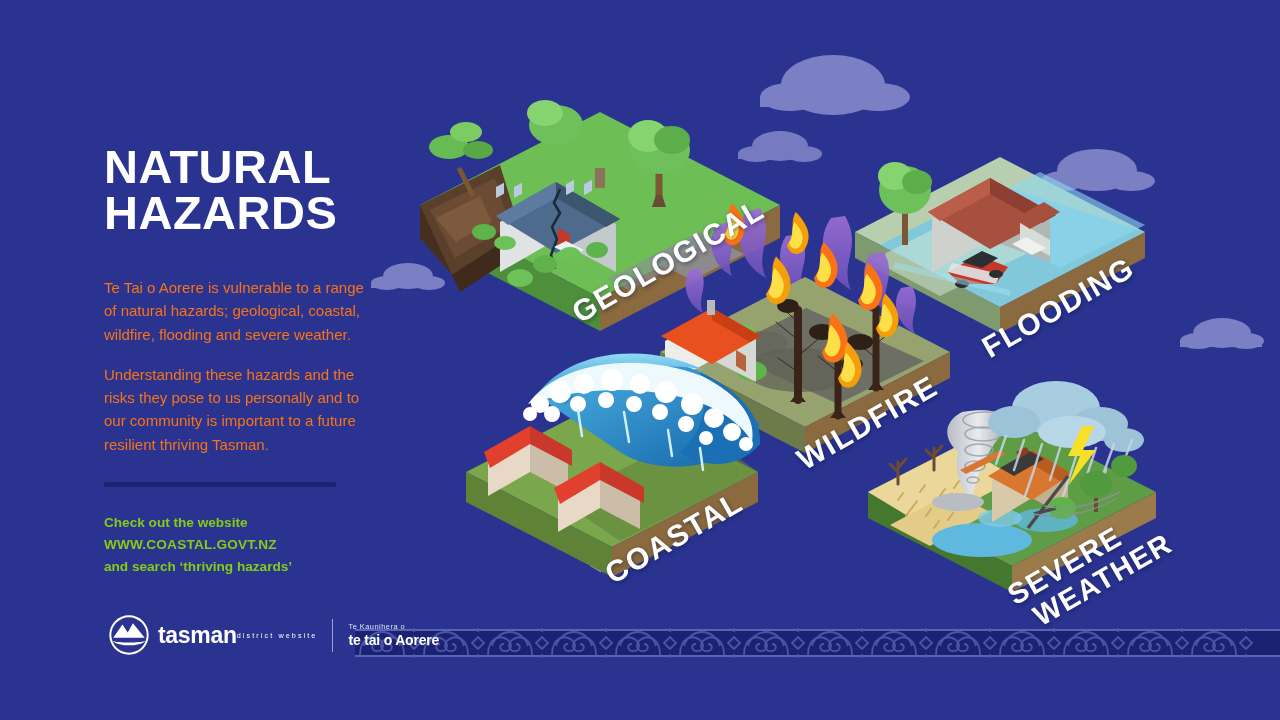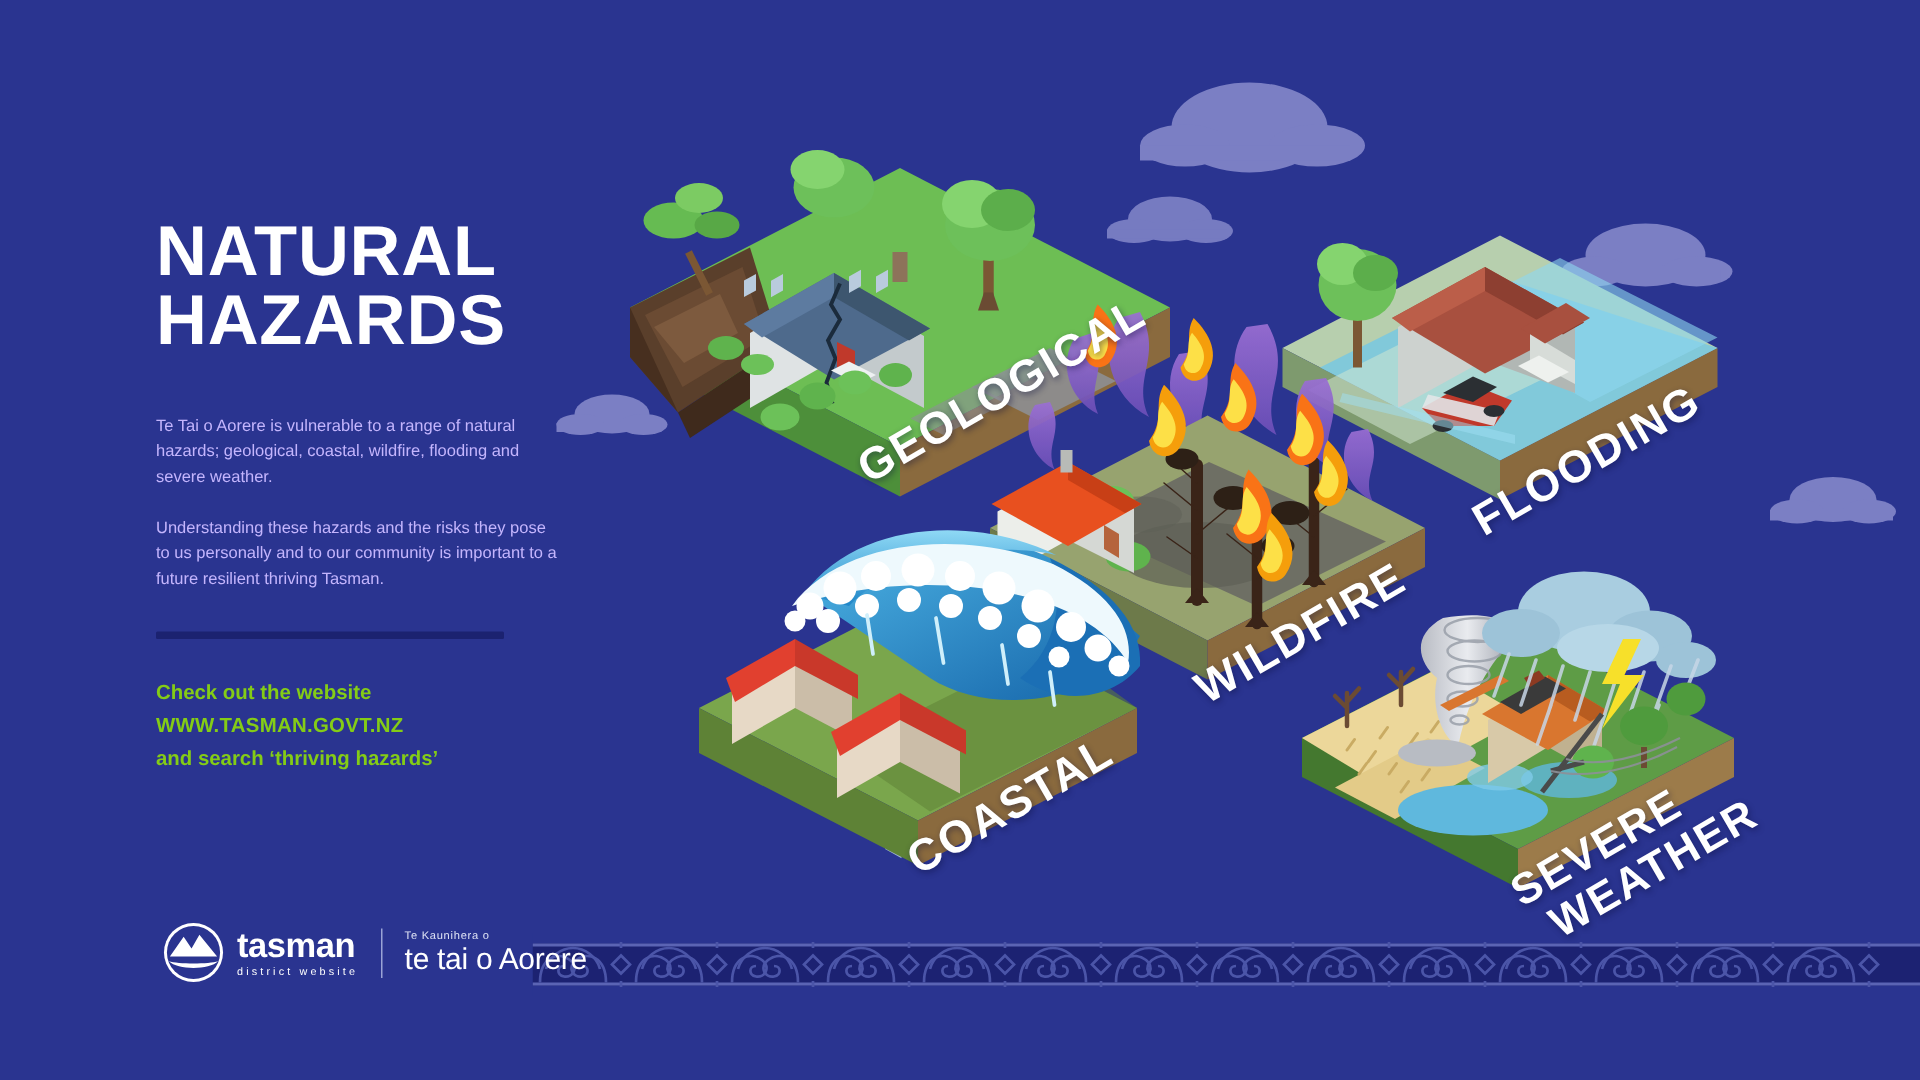--- a/index.html
+++ b/index.html
@@ -12,39 +12,39 @@
   }
   .stage{position:absolute;inset:0;width:1280px;height:720px;overflow:hidden;}
 
   
   .left{position:absolute;left:104px;top:96px;width:270px;margin-top:48px;}
   .title{
     color:#ffffff;font-weight:bold;font-size:47px;line-height:0.98;
     letter-spacing:0.5px;margin:0;
   }
   .title span{display:block;}
-  .body-copy{color:#c4b5fd;font-size:11px;line-height:1.55;margin:0;}
+  .body-copy{color:#f97316;font-size:15px;line-height:1.55;margin:0;}
   .p1{margin-top:40px;}
   .p2{margin-top:17px;}
   .rule{
     width:232px;height:5px;background:#1b2270;margin-top:26px;border-radius:1px;
   }
   .cta{margin-top:25px;color:#84cc16;font-weight:bold;font-size:13.6px;line-height:1.62;}
   .cta .url{letter-spacing:0.2px;}
 
   
   .logo{position:absolute;left:108px;top:614px;display:flex;align-items:center;gap:8px;}
   .logo-mark{width:42px;height:42px;flex:0 0 auto;}
-  .logo-word{display:flex;flex-direction:column;line-height:1;}
+  .logo-word{display:flex;line-height:1;align-items:center;}
   .logo-word .t1{color:#fff;font-weight:bold;font-size:23px;letter-spacing:-0.3px;}
   .logo-word .t2{color:#fff;font-size:7.2px;letter-spacing:2.1px;margin-top:2px;text-align:right;}
   .logo-sep{width:1px;height:33px;background:#9aa3d6;margin:0 7px;}
   .logo-mi{display:flex;flex-direction:column;line-height:1;}
   .logo-mi .m1{color:#dfe3f5;font-size:7.4px;letter-spacing:0.5px;}
-  .logo-mi .m2{color:#fff;font-weight:normal;font-size:20px;margin-top:3px;letter-spacing:-0.2px;}
+  .logo-mi .m2{color:#fff;font-weight:bold;font-size:14px;margin-top:3px;letter-spacing:-0.2px;}
 
   
   .lbl{
     position:absolute;color:#fff;font-weight:bold;white-space:nowrap;
     letter-spacing:1.4px;line-height:1.02;
     text-shadow:0 2px 4px rgba(10,14,60,.45);
   }
   #lbl-geological{left:575px;top:300px;font-size:30px;transform:rotate(-30deg);transform-origin:0 50%;}
   #lbl-flooding{left:985px;top:335px;font-size:30px;transform:rotate(-30deg);transform-origin:0 50%;}
   #lbl-wildfire{left:800px;top:447px;font-size:30px;transform:rotate(-30deg);transform-origin:0 50%;}
@@ -547,21 +547,21 @@
   <div class="left">
     <h1 class="title">
       <span>NATURAL</span>
       <span>HAZARDS</span>
     </h1>
     <p class="body-copy p1">Te Tai o Aorere is vulnerable to a range of natural hazards; geological, coastal, wildfire, flooding and severe weather.</p>
     <p class="body-copy p2">Understanding these hazards and the risks they pose to us personally and to our community is important to a future resilient thriving Tasman.</p>
     <div class="rule"></div>
     <div class="cta">
       <div>Check out the website</div>
-      <div class="url">WWW.TASMAN.GOVT.NZ</div>
+      <div class="url">WWW.COASTAL.GOVT.NZ</div>
       <div>and search ‘thriving hazards’</div>
     </div>
   </div>
 
   <div class="logo">
     <svg class="logo-mark" viewBox="0 0 64 64">
       <circle cx="32" cy="32" r="30" fill="#ffffff"></circle>
       <circle cx="32" cy="32" r="27" fill="#2a3490"></circle>
       <path d="M8,36 L22,16 L30,28 L38,14 L56,36 Z" fill="#ffffff"></path>
       <path d="M7,41 C16,50 48,50 57,41 C48,44 16,44 7,41 Z" fill="#ffffff"></path>

